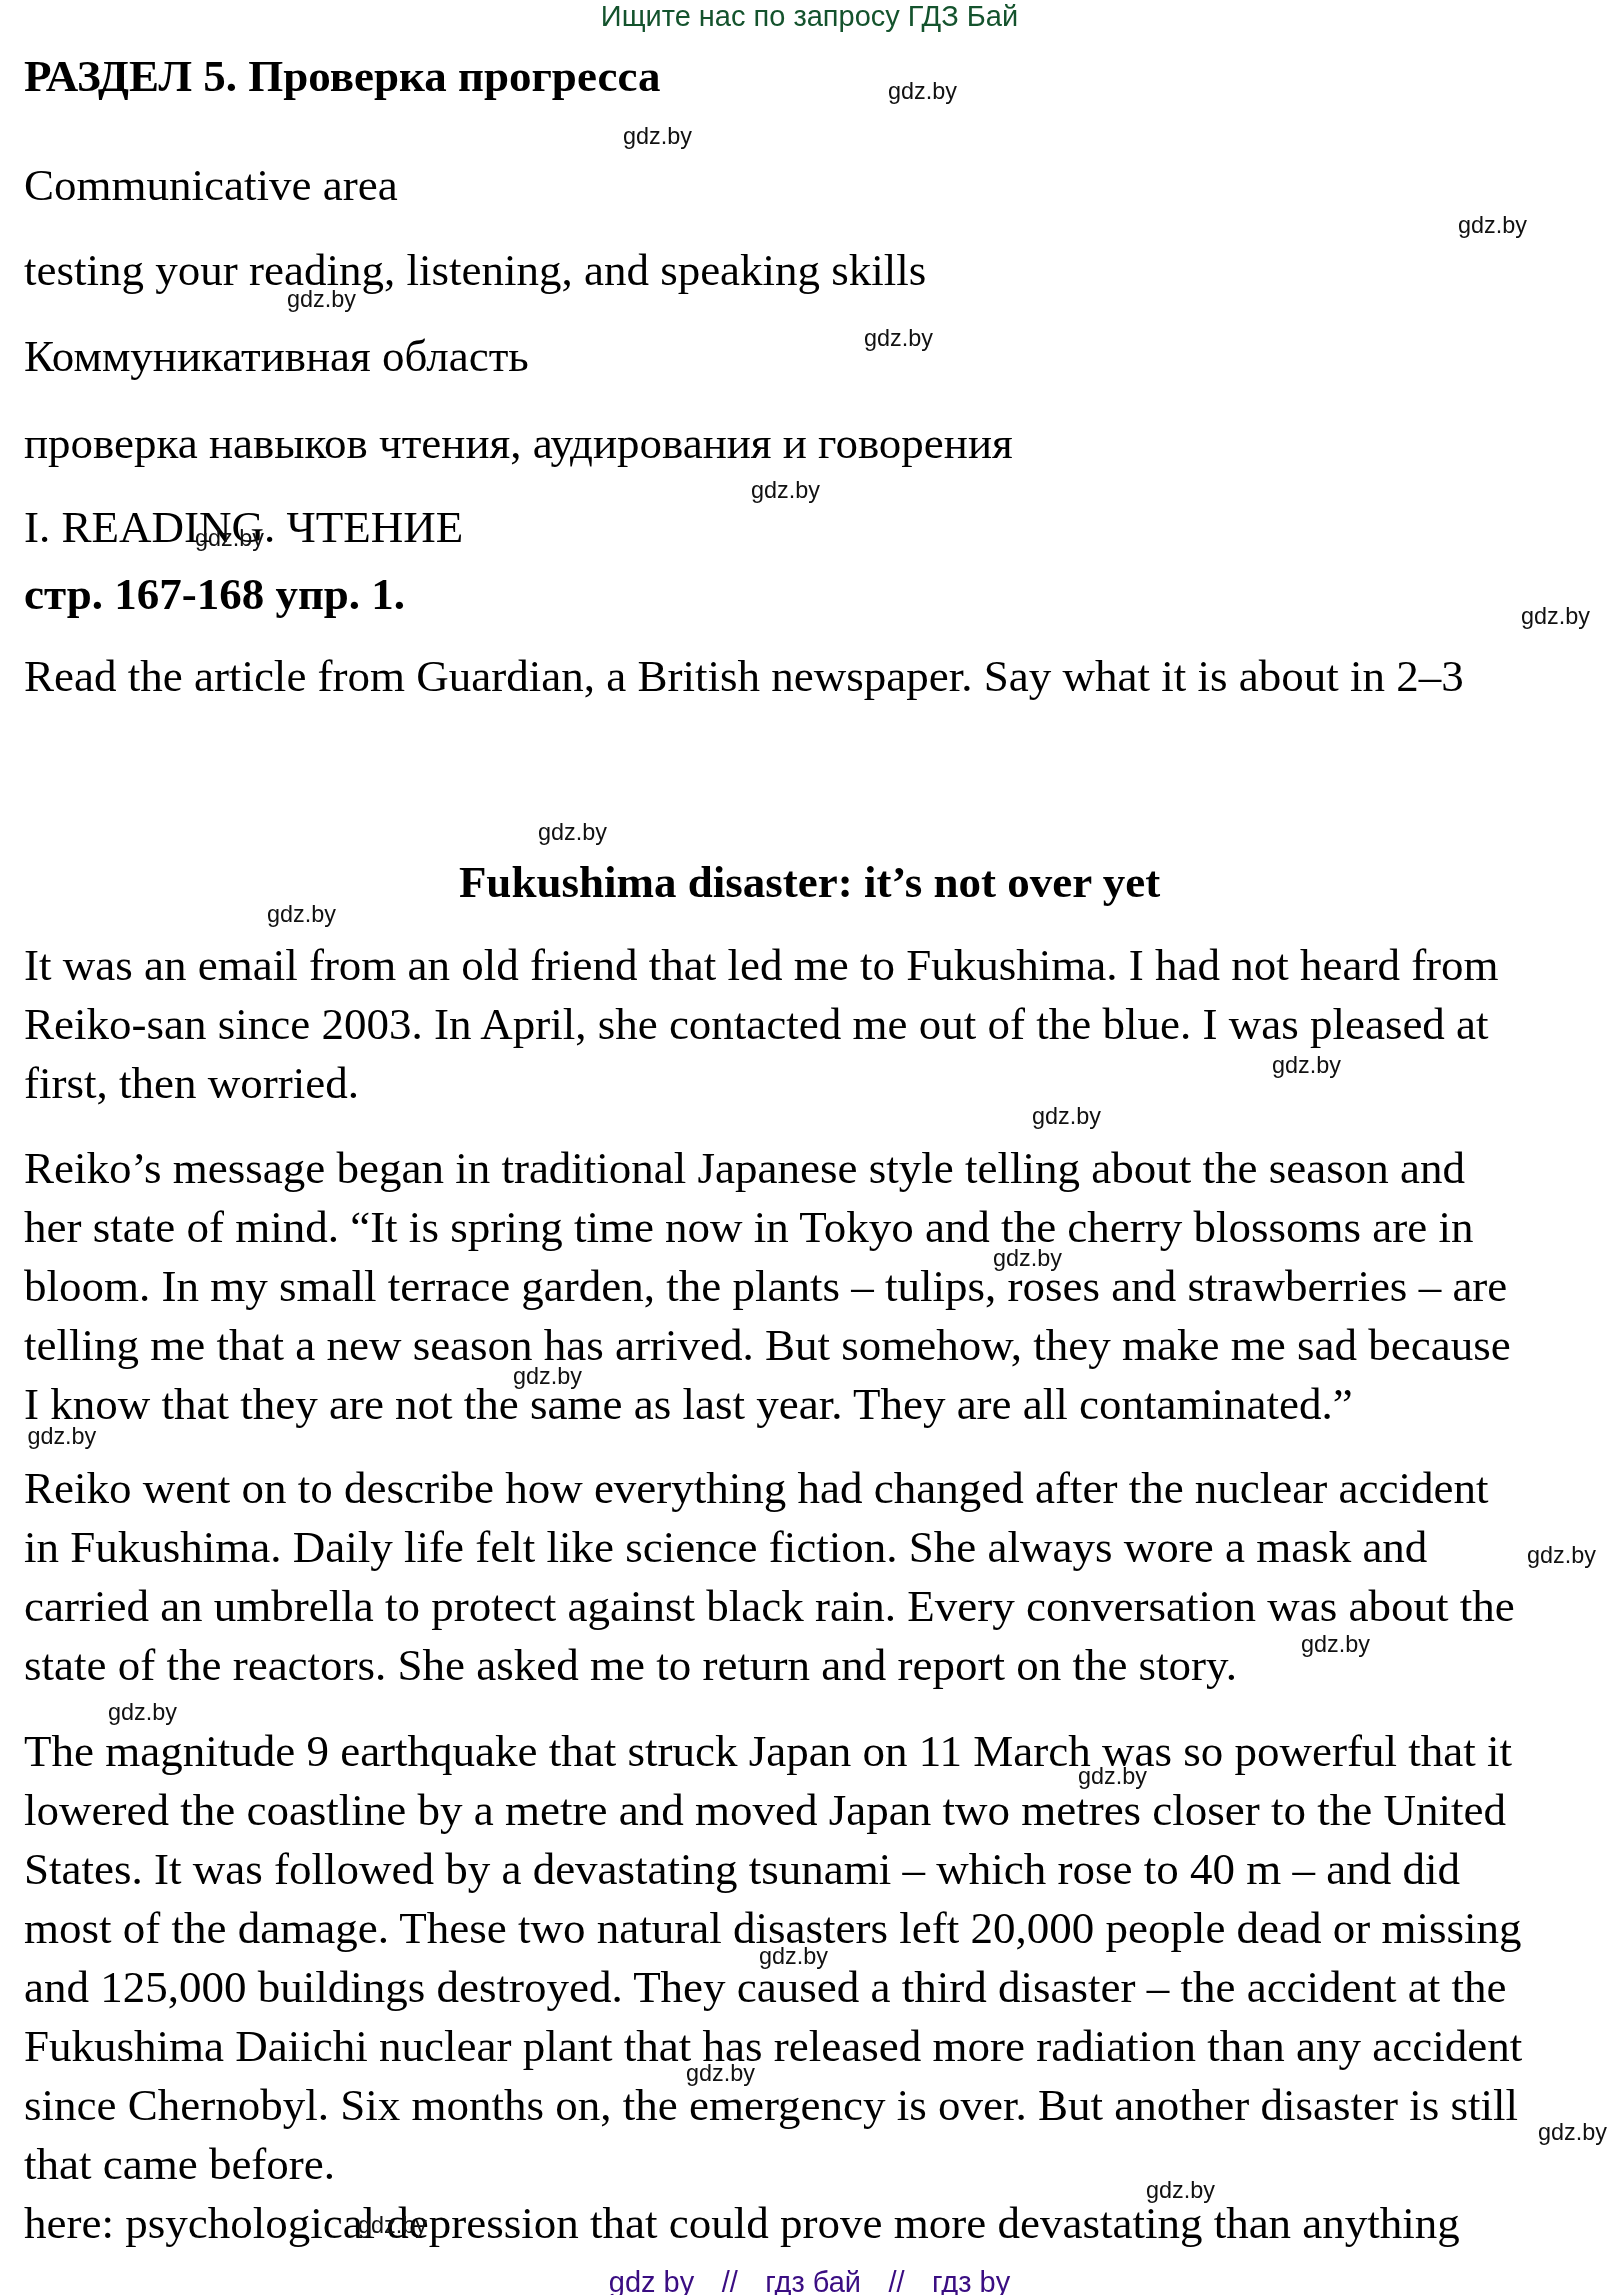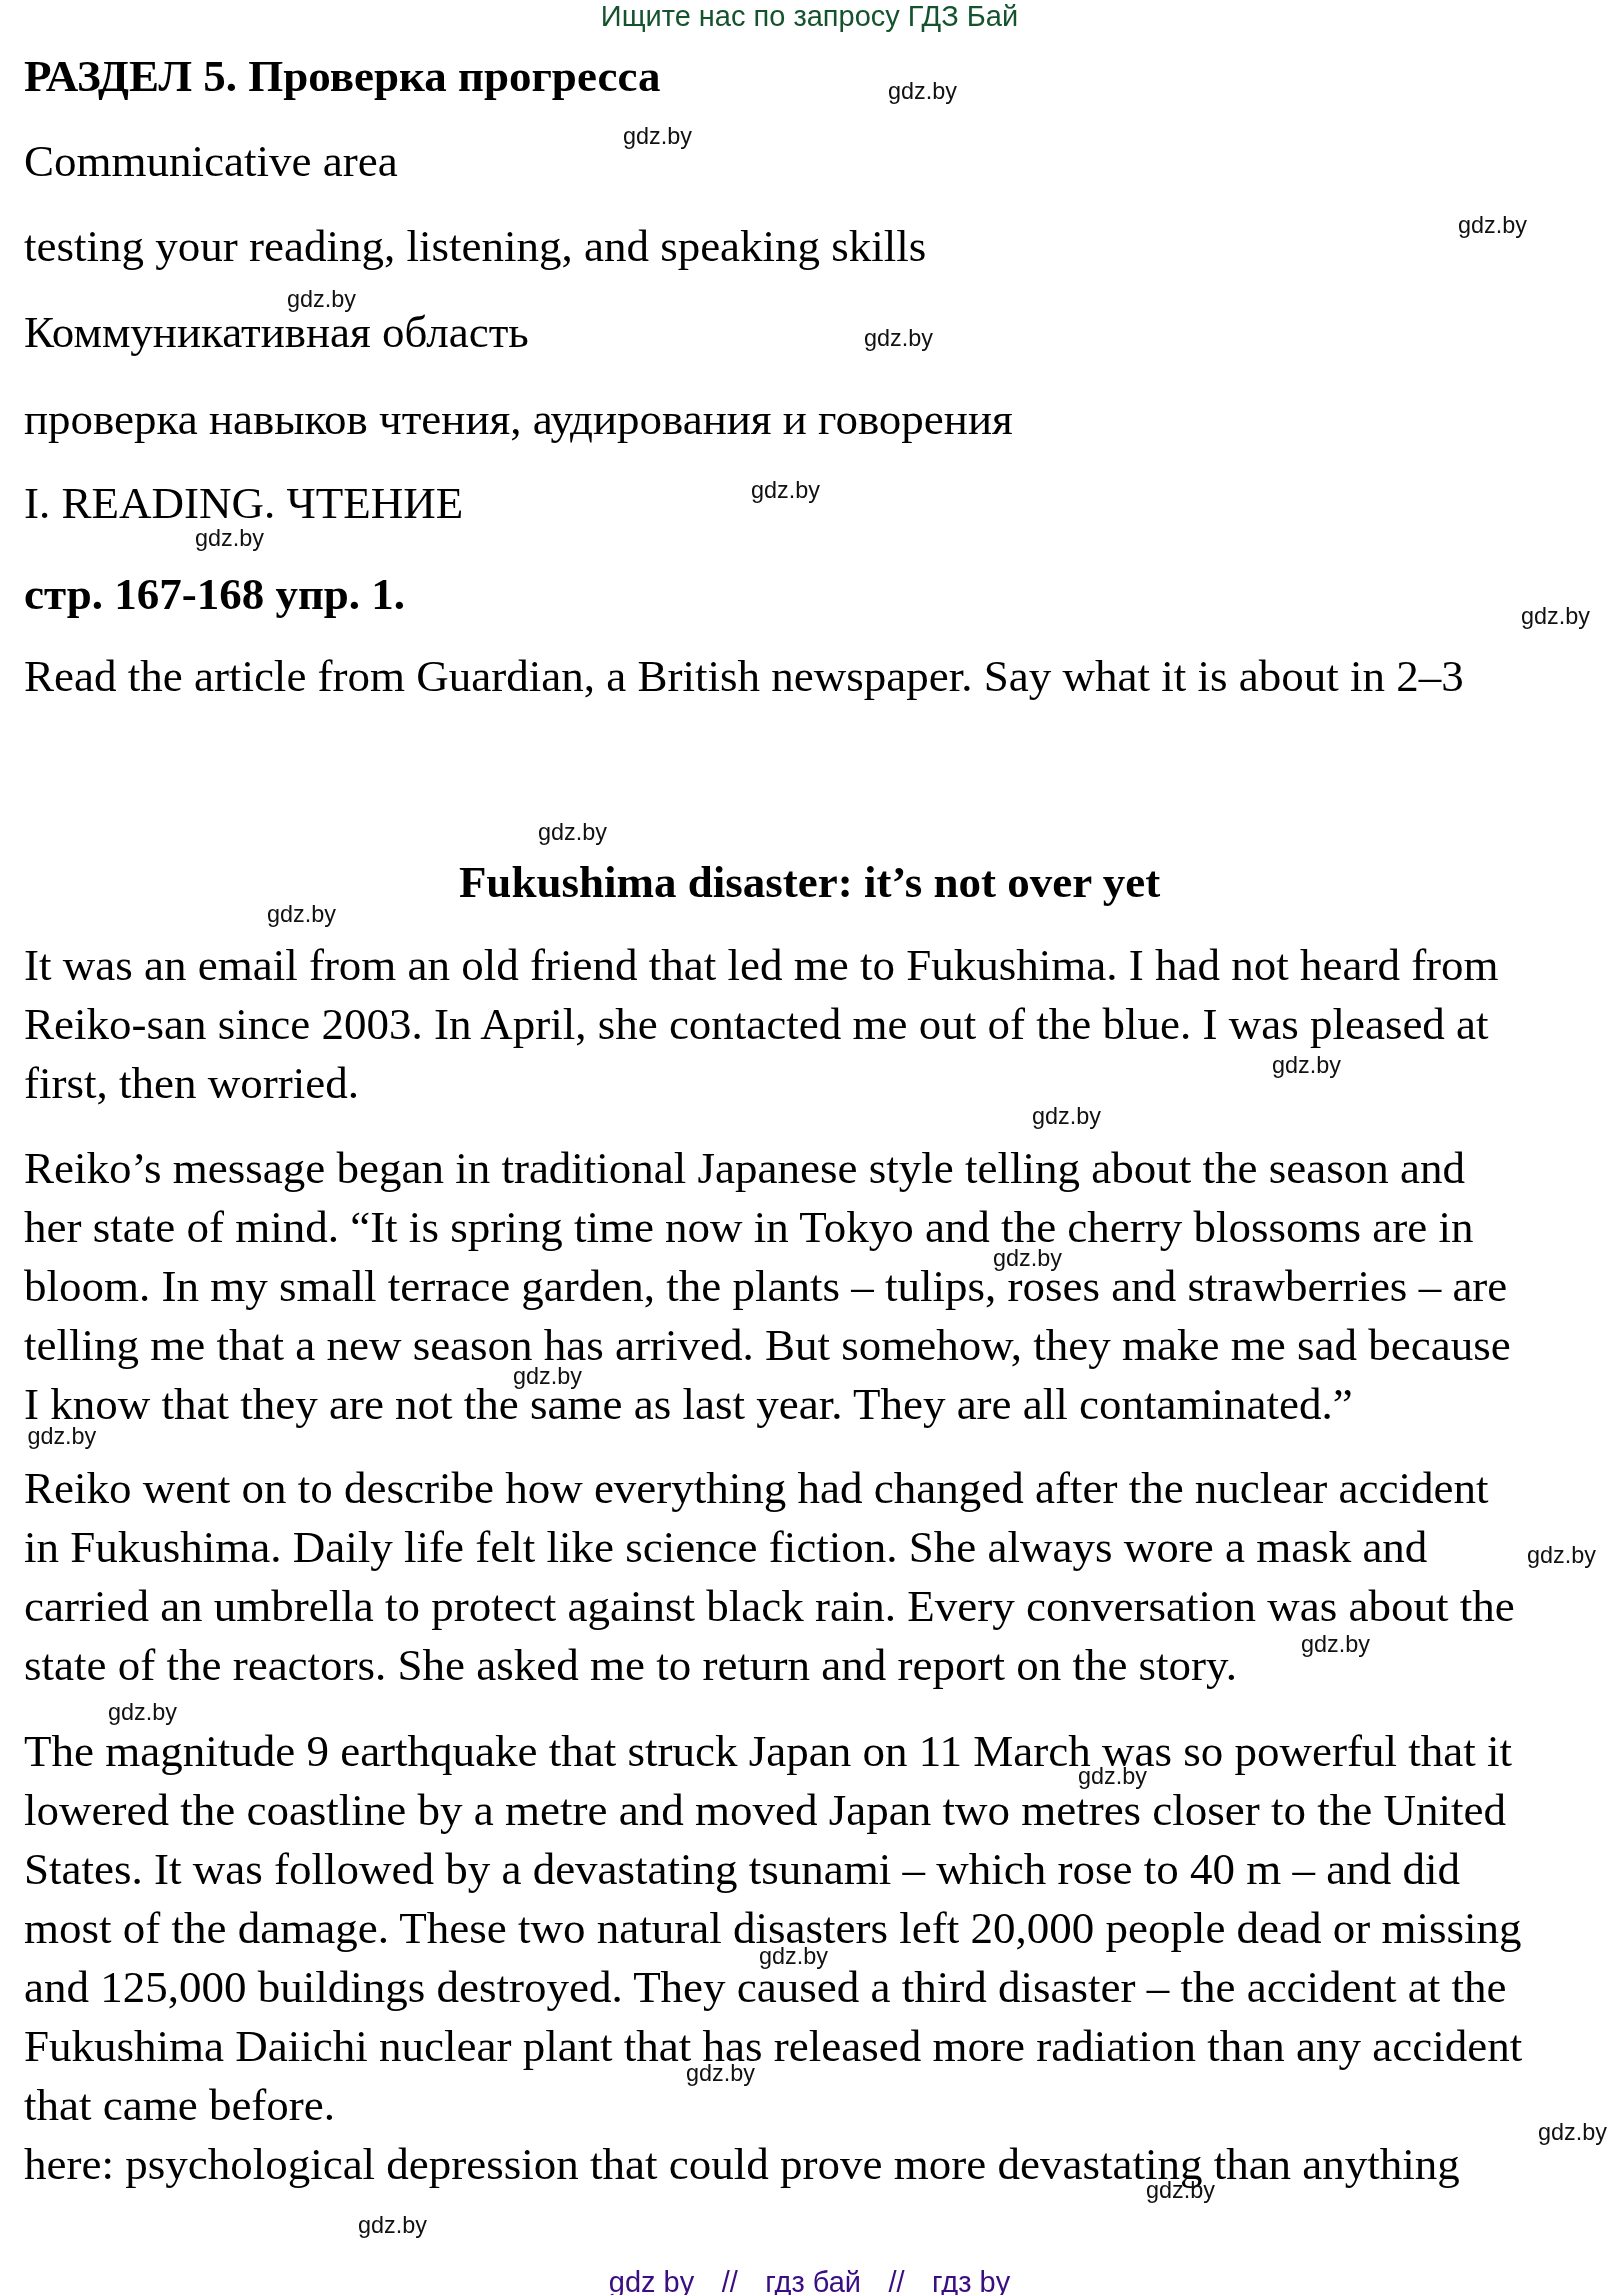--- a/index.html
+++ b/index.html
@@ -5,21 +5,21 @@
   html, body { margin:0; padding:0; background:#ffffff; }
   body { width:1619px; height:2295px; position:relative; overflow:hidden;
          font-family:"Liberation Serif", serif; color:#000; }
   .abs { position:absolute; white-space:nowrap; }
   .top-banner { font-family:"Liberation Sans", sans-serif; font-size:29px; color:#14532d;
                 left:0; width:1619px; text-align:center; top:0px; line-height:32px; }
   .footer-links { font-family:"Liberation Sans", sans-serif; font-size:29px; color:#3a0d82;
                   left:0; width:1619px; text-align:center; top:2266px; line-height:32px; }
   .footer-links span { margin:0 9.7px; }
   .h-bold { font-weight:bold; font-size:45px; }
-  .line { font-size:45px; line-height:45px; }
+  .line { font-size:45px; line-height:45px;margin-top:24px; }
   .wm { font-family:"Liberation Sans", sans-serif; font-size:23.4px; color:#111; line-height:24px; }
   .para { position:absolute; left:24px; width:1582px; font-size:45px; line-height:59px; white-space:normal; text-align:left; }
   .para .ln { display:block; white-space:nowrap; }
   .center-title { left:0; width:1619px; text-align:center; font-weight:bold; font-size:45px; }
 </style>
 </head>
 <body>
 
 <div class="abs top-banner">Ищите нас по запросу ГДЗ Бай</div>
 
@@ -58,20 +58,21 @@
   <span class="ln">state of the reactors. She asked me to return and report on the story.</span>
 </div>
 
 <div class="para" style="top:1722px;">
   <span class="ln">The magnitude 9 earthquake that struck Japan on 11 March was so powerful that it</span>
   <span class="ln">lowered the coastline by a metre and moved Japan two metres closer to the United</span>
   <span class="ln">States. It was followed by a devastating tsunami – which rose to 40 m – and did</span>
   <span class="ln">most of the damage. These two natural disasters left 20,000 people dead or missing</span>
   <span class="ln">and 125,000 buildings destroyed. They caused a third disaster – the accident at the</span>
   <span class="ln">Fukushima Daiichi nuclear plant that has released more radiation than any accident</span>
+  <span class="ln">since Chernobyl. Six months on, the emergency is over. But another disaster is still</span>
   <span class="ln">that came before.</span>
   <span class="ln">here: psychological depression that could prove more devastating than anything</span>
 </div>
 
 <div class="abs wm" style="left:888px;top:79px;">gdz.by</div>
 <div class="abs wm" style="left:623px;top:124px;">gdz.by</div>
 <div class="abs wm" style="left:1458px;top:213px;">gdz.by</div>
 <div class="abs wm" style="left:287px;top:287px;">gdz.by</div>
 <div class="abs wm" style="left:864px;top:326px;">gdz.by</div>
 <div class="abs wm" style="left:751px;top:478px;">gdz.by</div>

